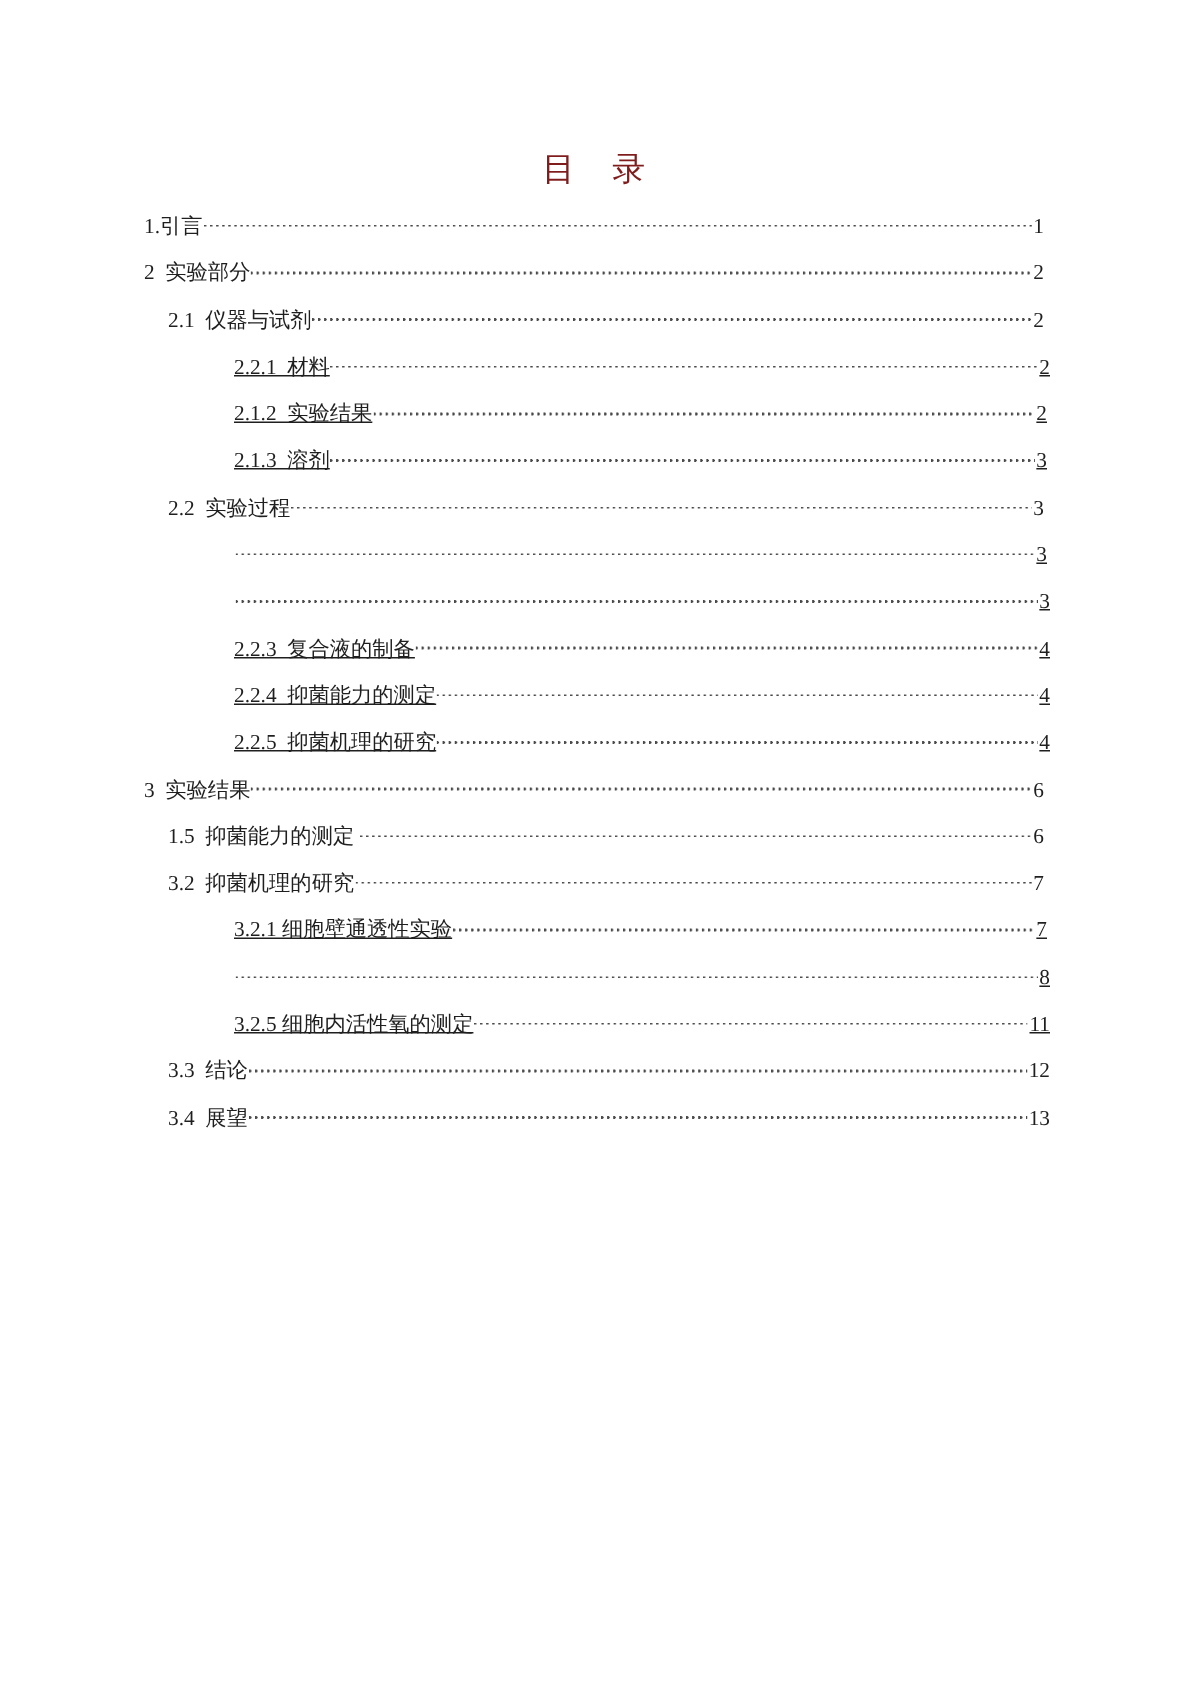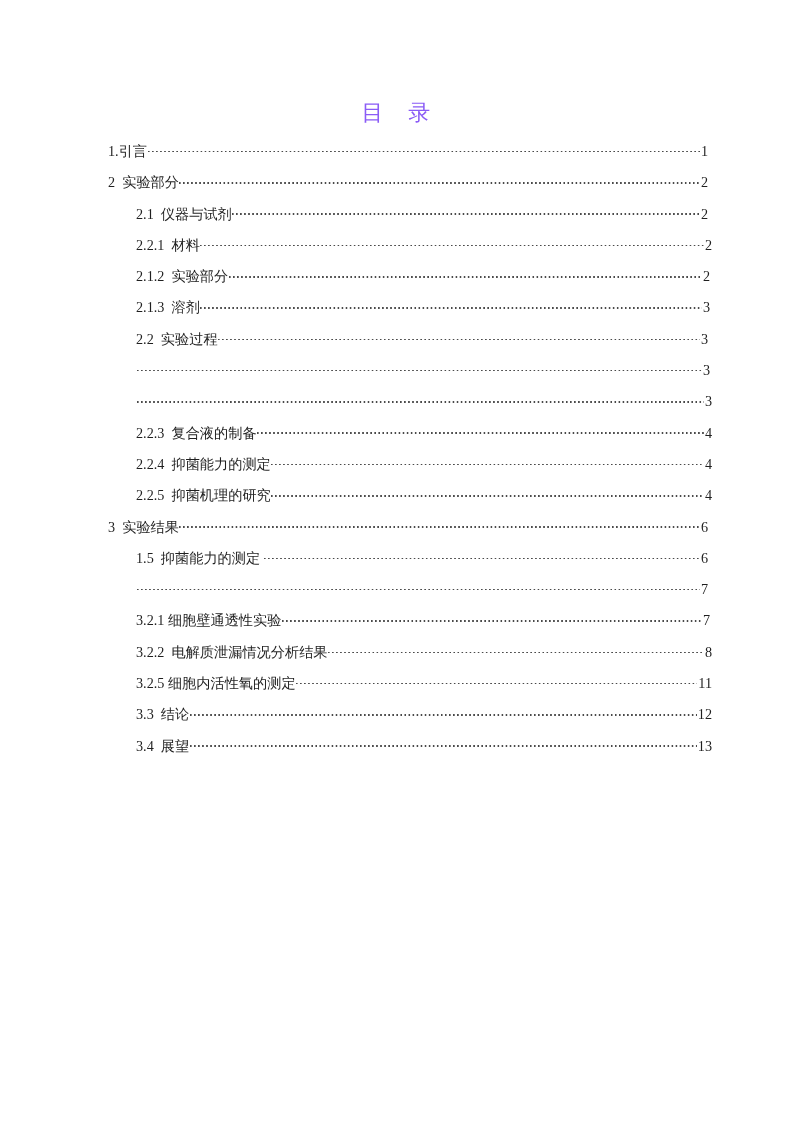--- a/index.html
+++ b/index.html
@@ -24,30 +24,30 @@
   
   .toc-title {
     position: absolute;
     top: 98px;
     left: 0;
     width: 793px;
     text-align: center;
     font-size: 22px;
     line-height: 30px;
     letter-spacing: 0.06em;
-    color: #8b5cf6;
+    color: #7f1d1d;
     white-space: pre;
     font-family: "Liberation Serif", "DejaVu Serif", serif;
   }
 
   
   .toc-body {
     position: absolute;
     top: 136px;
-    left: 108px;
+    left: 96px;
     width: 600px;
   }
 
   .toc-entry {
     display: flex;
     align-items: baseline;
     height: 31.3px;
     font-size: 14.2px;
     line-height: 31.3px;
     color: #1f1f1f;
@@ -83,51 +83,51 @@
   .toc-entry .pageno {
     flex: 0 0 auto;
     text-align: right;
     font-size: 14.2px;
     color: #1f1f1f;
     padding-left: 0.5px;
   }
 
   
   .lvl1 { margin-left: 0px; }
-  .lvl2 { margin-left: 28px; }
-  .lvl3 { margin-left: 28px; }
+  .lvl2 { margin-left: 16px; }
+  .lvl3 { margin-left: 60px; text-decoration: underline; }
 
   
   .nudge-0  { margin-right: 0px; }
   .nudge-1  { margin-right: -2px; }
   .nudge-2  { margin-right: -4px; }
 </style>
 </head>
 <body>
 
 <div class="page">
 
   <div class="toc-title">目　录</div>
 
   <div class="toc-body">
       <div class="toc-entry lvl1 nudge-0"><span class="label">1.引言</span><span class="leader"></span><span class="pageno">1</span></div>
       <div class="toc-entry lvl1 nudge-0"><span class="label">2  实验部分</span><span class="leader"></span><span class="pageno">2</span></div>
       <div class="toc-entry lvl2 nudge-0"><span class="label">2.1  仪器与试剂</span><span class="leader"></span><span class="pageno">2</span></div>
       <div class="toc-entry lvl3 nudge-2"><span class="label">2.2.1  材料</span><span class="leader"></span><span class="pageno">2</span></div>
-      <div class="toc-entry lvl3 nudge-1"><span class="label">2.1.2  实验部分</span><span class="leader"></span><span class="pageno">2</span></div>
+      <div class="toc-entry lvl3 nudge-1"><span class="label">2.1.2  实验结果</span><span class="leader"></span><span class="pageno">2</span></div>
       <div class="toc-entry lvl3 nudge-1"><span class="label">2.1.3  溶剂</span><span class="leader"></span><span class="pageno">3</span></div>
       <div class="toc-entry lvl2 nudge-0"><span class="label">2.2  实验过程</span><span class="leader"></span><span class="pageno">3</span></div>
       <div class="toc-entry lvl3 nudge-1"><span class="leader"></span><span class="pageno">3</span></div>
       <div class="toc-entry lvl3 nudge-2"><span class="leader"></span><span class="pageno">3</span></div>
       <div class="toc-entry lvl3 nudge-2"><span class="label">2.2.3  复合液的制备</span><span class="leader"></span><span class="pageno">4</span></div>
       <div class="toc-entry lvl3 nudge-2"><span class="label">2.2.4  抑菌能力的测定</span><span class="leader"></span><span class="pageno">4</span></div>
       <div class="toc-entry lvl3 nudge-2"><span class="label">2.2.5  抑菌机理的研究</span><span class="leader"></span><span class="pageno">4</span></div>
       <div class="toc-entry lvl1 nudge-0"><span class="label">3  实验结果</span><span class="leader"></span><span class="pageno">6</span></div>
       <div class="toc-entry lvl2 nudge-0"><span class="label">1.5  抑菌能力的测定 </span><span class="leader"></span><span class="pageno">6</span></div>
-      <div class="toc-entry lvl2 nudge-0"><span class="leader"></span><span class="pageno">7</span></div>
+      <div class="toc-entry lvl2 nudge-0"><span class="label">3.2  抑菌机理的研究</span><span class="leader"></span><span class="pageno">7</span></div>
       <div class="toc-entry lvl3 nudge-1"><span class="label">3.2.1 细胞壁通透性实验</span><span class="leader"></span><span class="pageno">7</span></div>
-      <div class="toc-entry lvl3 nudge-2"><span class="label">3.2.2  电解质泄漏情况分析结果</span><span class="leader"></span><span class="pageno">8</span></div>
+      <div class="toc-entry lvl3 nudge-2"><span class="leader"></span><span class="pageno">8</span></div>
       <div class="toc-entry lvl3 nudge-2"><span class="label">3.2.5 细胞内活性氧的测定</span><span class="leader"></span><span class="pageno">11</span></div>
       <div class="toc-entry lvl2 nudge-2"><span class="label">3.3  结论</span><span class="leader"></span><span class="pageno">12</span></div>
       <div class="toc-entry lvl2 nudge-2"><span class="label">3.4  展望</span><span class="leader"></span><span class="pageno">13</span></div>
     </div>
 
 </div>
 
 </body></html>

